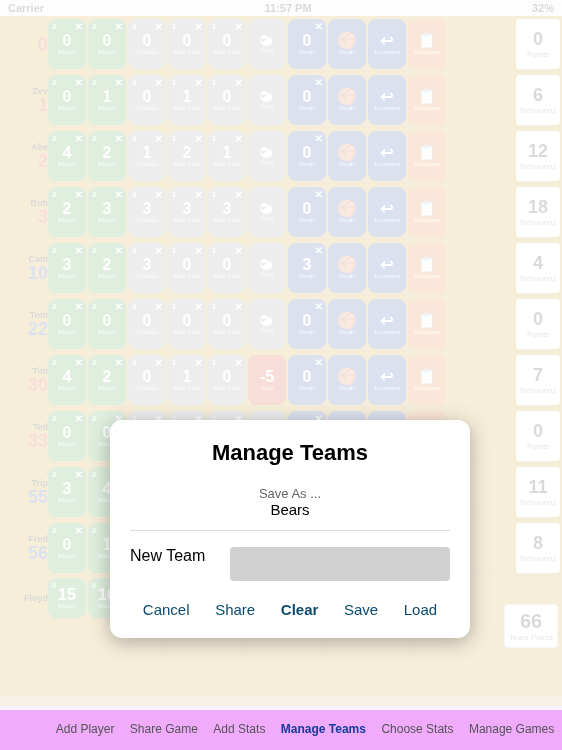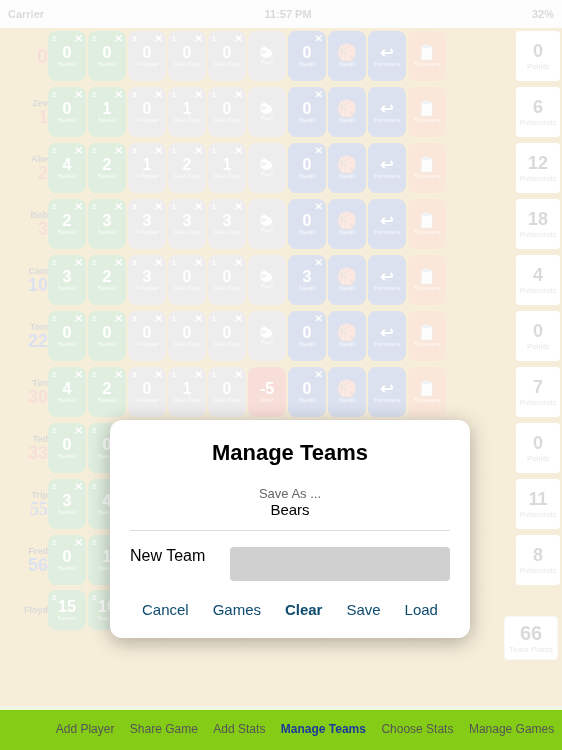--- a/index.html
+++ b/index.html
@@ -7,21 +7,21 @@
       width: 562px;
       height: 750px;
       overflow: hidden;
       font-family: -apple-system, 'Helvetica Neue', Arial, sans-serif;
       background: #c8a060;
       position: relative;
     }
 
     
     .status-bar {
-      height: 28px;
+      height: 16px;
       background: #f0f0f0;
       display: flex;
       align-items: center;
       justify-content: space-between;
       padding: 0 8px;
       font-size: 11px;
       font-weight: 600;
     }
 
     
@@ -143,21 +143,21 @@
       color: #555;
     }
 
     
     .bottom-bar {
       position: absolute;
       bottom: 0;
       left: 0;
       width: 562px;
       height: 44px;
-      background: #84cc16;
+      background: #f0abfc;
       border-top: 1px solid #aaa;
       display: flex;
       align-items: center;
       justify-content: space-around;
       padding-left: 48px;
     }
 
     .bottom-btn {
       font-size: 12px;
       color: #555;
@@ -808,21 +808,21 @@
     </div>
     <div class="points-box">
       <span class="pts-num">0</span>
       <span class="pts-label">Points</span>
     </div>
   </div>
 
   <div class="player-row">
     <div class="player-info">
       <div class="player-name">Trip</div>
-      <div class="player-number" style="color:#1a3a9c;font-family:Liberation Serif, serif;">55</div>
+      <div class="player-number" style="color:#1a3a9c;">55</div>
     </div>
     <div class="stat-buttons">
       <div class="stat-btn green">
           <span class="small-num">2</span>
           <span class="x-mark">✕</span>
           <span class="stat-num">3</span>
           <span class="stat-label">Basket</span>
         </div>
       <div class="stat-btn green">
           <span class="small-num">2</span>
@@ -979,21 +979,21 @@
 
   <hr class="modal-divider">
 
   <div class="new-team-row">
     <div class="new-team-label">New Team</div>
     <input class="new-team-input" type="text" placeholder="" style="">
   </div>
 
   <div class="modal-actions">
     <div class="modal-btn">Cancel</div>
-    <div class="modal-btn">Games</div>
+    <div class="modal-btn">Share</div>
     <div class="modal-btn clear-btn">Clear</div>
     <div class="modal-btn">Save</div>
     <div class="modal-btn">Load</div>
   </div>
 </div>
 
 <div class="bottom-bar">
   <div class="bottom-btn">Add Player</div>
   <div class="bottom-btn">Share Game</div>
   <div class="bottom-btn">Add Stats</div>

